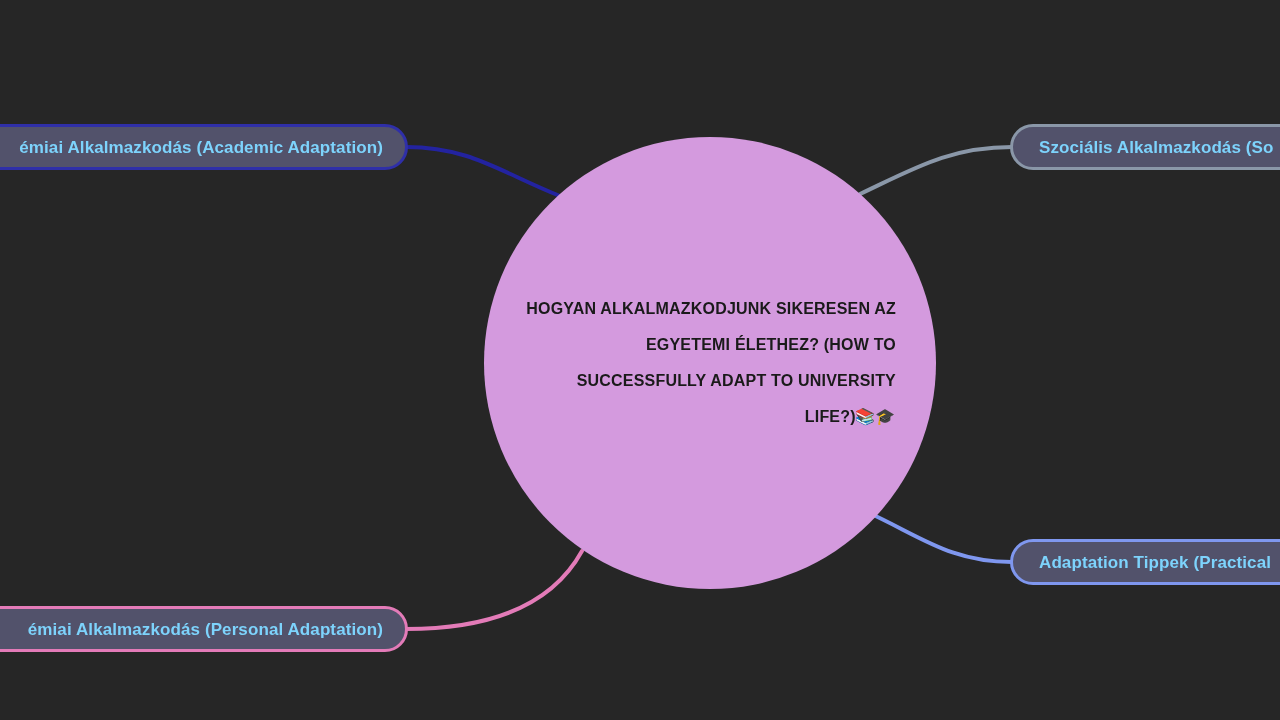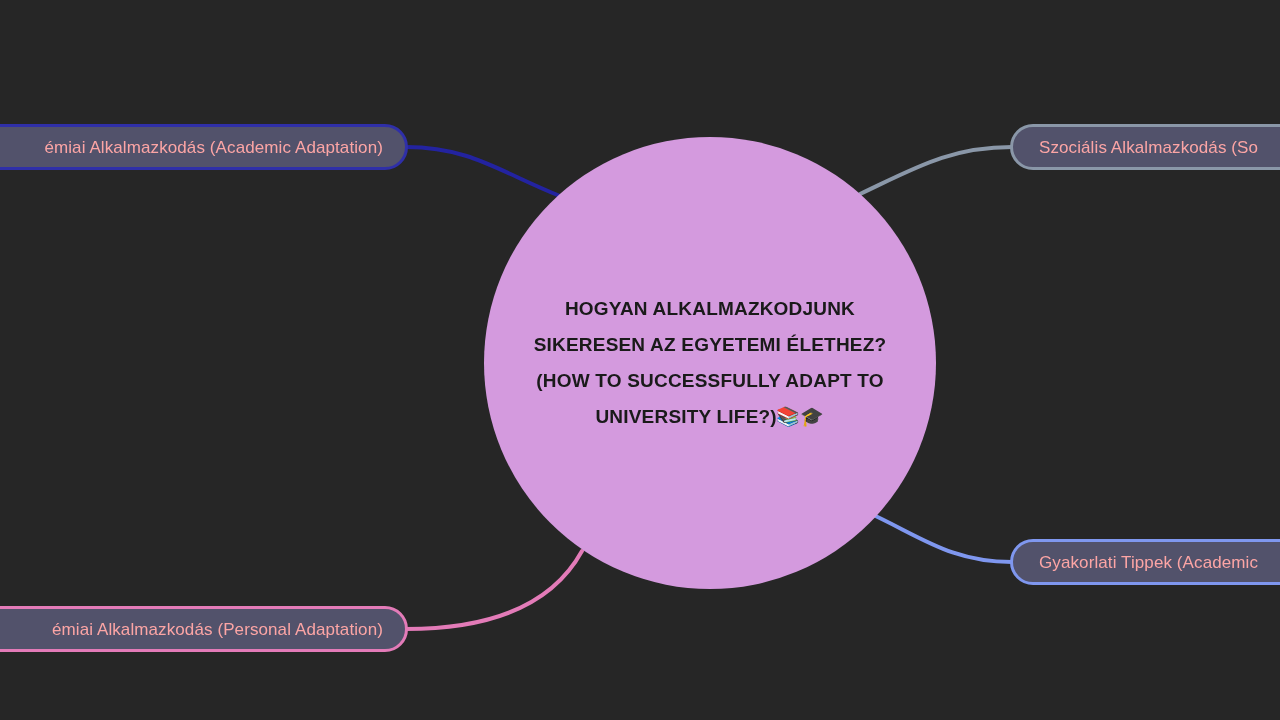--- a/index.html
+++ b/index.html
@@ -25,46 +25,46 @@
   .central-node {
     position: absolute;
     border-radius: 50%;
     display: flex;
     align-items: center;
     justify-content: center;
     box-sizing: border-box;
     z-index: 2;
   }
   .central-label {
-    text-align: center;
+    text-align: right;
     font-weight: bold;
     color: #1a1a1a;
-    font-size: 19px;
+    font-size: 16px;
     line-height: 36px;
     letter-spacing: 0.2px;
     width: 372px;
     word-wrap: break-word;
   }
   .branch-node {
     position: absolute;
     box-sizing: border-box;
     border-style: solid;
     border-width: 3px;
     border-radius: 23px;
     background: #52526b;
     display: flex;
     align-items: center;
     white-space: nowrap;
     z-index: 3;
     height: 46px;
   }
   .branch-label {
     font-size: 17px;
-    font-weight: normal;
-    color: #fca5a5;
+    font-weight: bold;
+    color: #7dd3fc;
     letter-spacing: 0.1px;
     line-height: 1;
   }
   .branch-node.align-right {
     justify-content: flex-end;
     padding-right: 22px;
   }
   .branch-node.align-left {
     justify-content: flex-start;
     padding-left: 26px;
@@ -88,20 +88,20 @@
 
   <div class="branch-node align-right" style="left:-104px; top:124px; width:512px; border-color:#2f2fa8;">
     <span class="branch-label">émiai Alkalmazkodás (Academic Adaptation)</span>
   </div>
 
   <div class="branch-node align-left" style="left:1010px; top:124px; width:400px; border-color:#8a97a8;">
     <span class="branch-label">Szociális Alkalmazkodás (So</span>
   </div>
 
   <div class="branch-node align-left" style="left:1010px; top:539px; width:400px; border-color:#7f97ef;">
-    <span class="branch-label">Gyakorlati Tippek (Academic</span>
+    <span class="branch-label">Adaptation Tippek (Practical</span>
   </div>
 
   <div class="branch-node align-right" style="left:-104px; top:606px; width:512px; border-color:#e37bb8;">
     <span class="branch-label">émiai Alkalmazkodás (Personal Adaptation)</span>
   </div>
 
 </div>
 
 </body></html>

